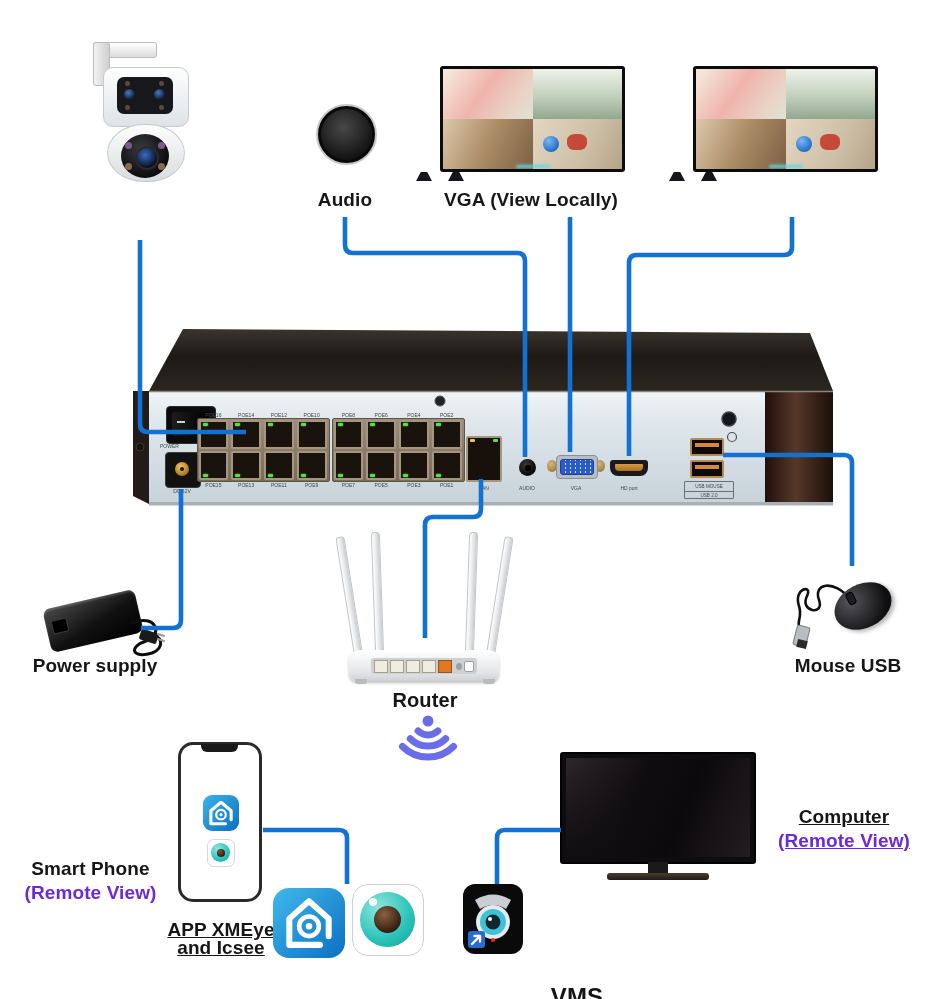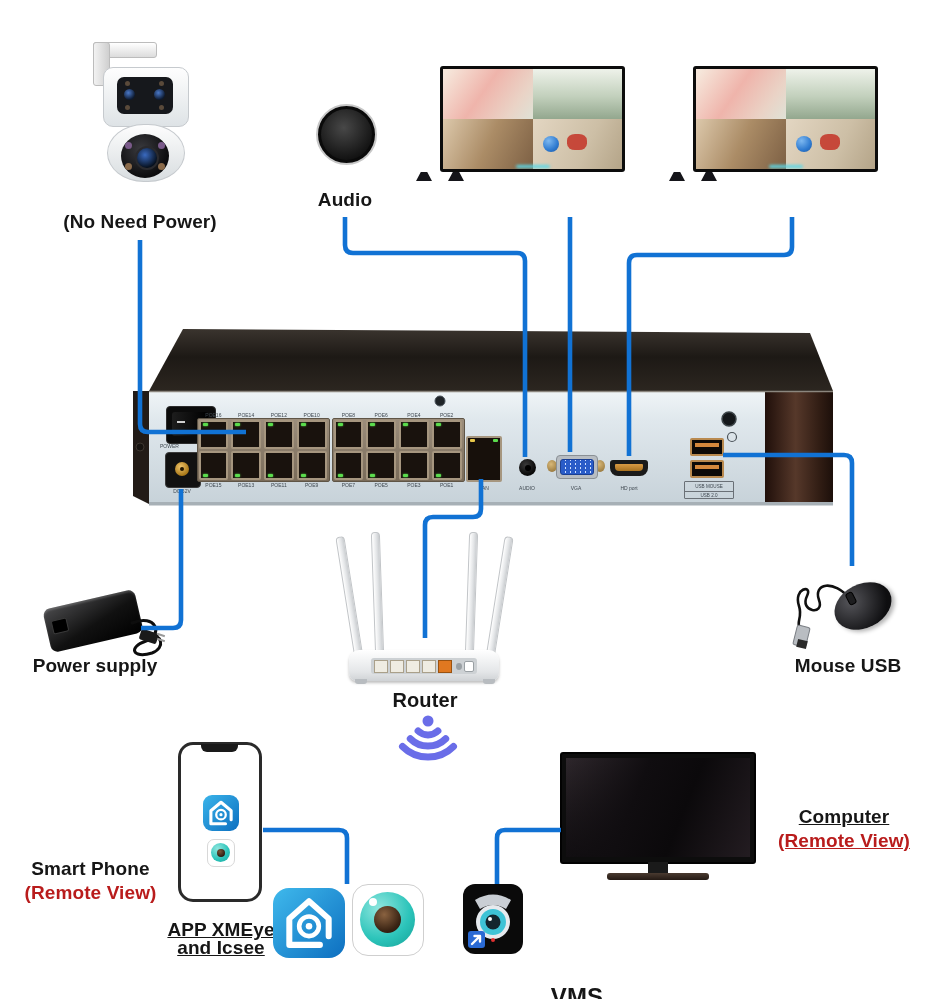--- a/index.html
+++ b/index.html
@@ -1,21 +1,21 @@
 <!DOCTYPE html>
 <html><head>
 <meta charset="utf-8">
 <style>
   html,body{margin:0;padding:0;background:#fff;}
   .canvas{position:relative;width:930px;height:999px;background:#fff;overflow:hidden;
           font-family:"Liberation Sans",sans-serif;}
   .abs{position:absolute;}
   .lbl{position:absolute;font-size:19px;font-weight:600;color:#161616;text-align:center;
        line-height:1.12;letter-spacing:.1px;}
-  .lbl.red{color:#b91c1c;}
+  .lbl.red{color:#6d28d9;}
   .lbl.left{text-align:center;text-decoration:underline;}
   
   .plab{font-size:5px;color:#3f4850;text-align:center;line-height:1;letter-spacing:0;}
   
   #poe-cols{position:absolute;left:197px;top:411px;width:266px;height:80px;display:flex;}
   .poe-col{flex:1;display:flex;flex-direction:column;}
   .poe-col.gap{margin-right:4px;}
   .poe-lab{height:8px;font-size:5px;color:#3f4850;text-align:center;line-height:8px;}
   .poe-port{height:25px;margin:1px 1.5px;background:#19120d;border:2px solid #a6967f;
             border-radius:2px;position:relative;}
@@ -243,21 +243,20 @@
     </div>
     <div style="position:absolute;left:22px;top:84px;width:76px;height:56px;background:linear-gradient(#fdfdfd,#d8dde0);border:1px solid #c6cace;border-radius:38px/30px;"></div>
     <div style="position:absolute;left:36px;top:94px;width:48px;height:44px;border-radius:50%;background:radial-gradient(circle at 42% 35%,#3a3a3e,#0c0c0e 70%);">
       <div style="position:absolute;left:14px;top:12px;width:20px;height:20px;border-radius:50%;background:radial-gradient(circle at 40% 35%,#3a6ac0,#06101e 72%);border:2px solid #2a2a2e;"></div>
       <div style="position:absolute;left:4px;top:8px;width:7px;height:7px;border-radius:50%;background:#7a5a8a;"></div>
       <div style="position:absolute;right:4px;top:8px;width:7px;height:7px;border-radius:50%;background:#7a5a8a;"></div>
       <div style="position:absolute;left:4px;bottom:8px;width:7px;height:7px;border-radius:50%;background:#8a6a4a;"></div>
       <div style="position:absolute;right:4px;bottom:8px;width:7px;height:7px;border-radius:50%;background:#8a6a4a;"></div>
     </div>
   </div>
-  <div class="lbl" style="left:40px;top:211px;width:200px;">(No Need Power)</div>
 
   <div class="abs" style="left:316px;top:104px;width:57px;height:57px;border-radius:50%;z-index:2;
        background:radial-gradient(circle at 45% 38%,#484848,#181818 60%,#000 95%);
        border:2px solid #c8c8c8;box-shadow:inset 0 0 0 3px #0a0a0a;"></div>
   <div class="lbl" style="left:300px;top:189px;width:90px;">Audio</div>
 
   <div class="abs" style="left:440px;top:66px;z-index:2">
     <div class="tv-frame">
       <div class="tv-screen">
         <div class="q baby"></div>
@@ -266,20 +265,21 @@
         <div class="q kids">
             <div class="globe"></div>
             <div class="shirt"></div>
           </div>
         <div class="tv-glow"></div>
       </div>
     </div>
     <div class="tv-leg" style="left:8px;top:106px;"></div>
     <div class="tv-leg" style="right:8px;top:106px;"></div>
   </div>
+  <div class="lbl" style="left:431px;top:189px;width:200px;">VGA (View Locally)</div>
 
   <div class="abs" style="left:693px;top:66px;z-index:2">
     <div class="tv-frame">
       <div class="tv-screen">
         <div class="q baby"></div>
         <div class="q room"></div>
         <div class="q dog"></div>
         <div class="q kids">
             <div class="globe"></div>
             <div class="shirt"></div>

